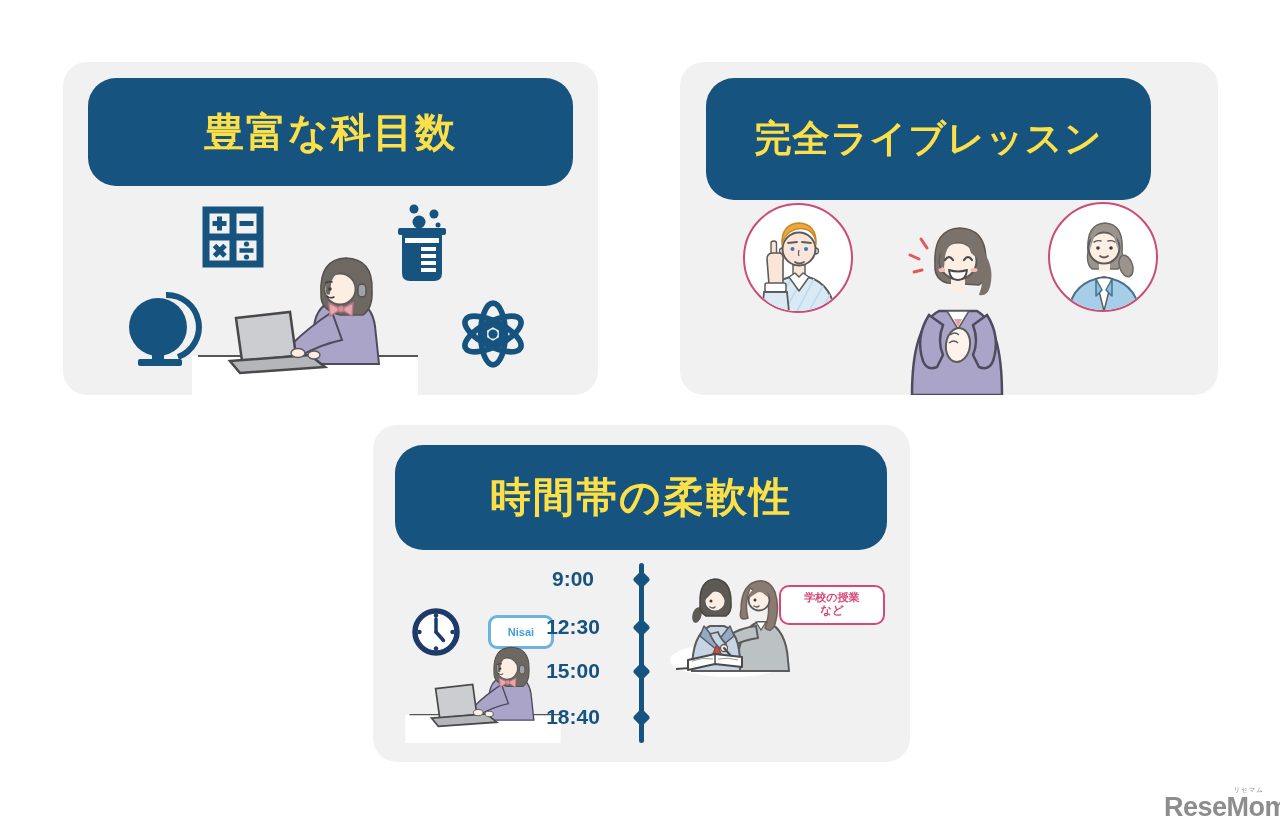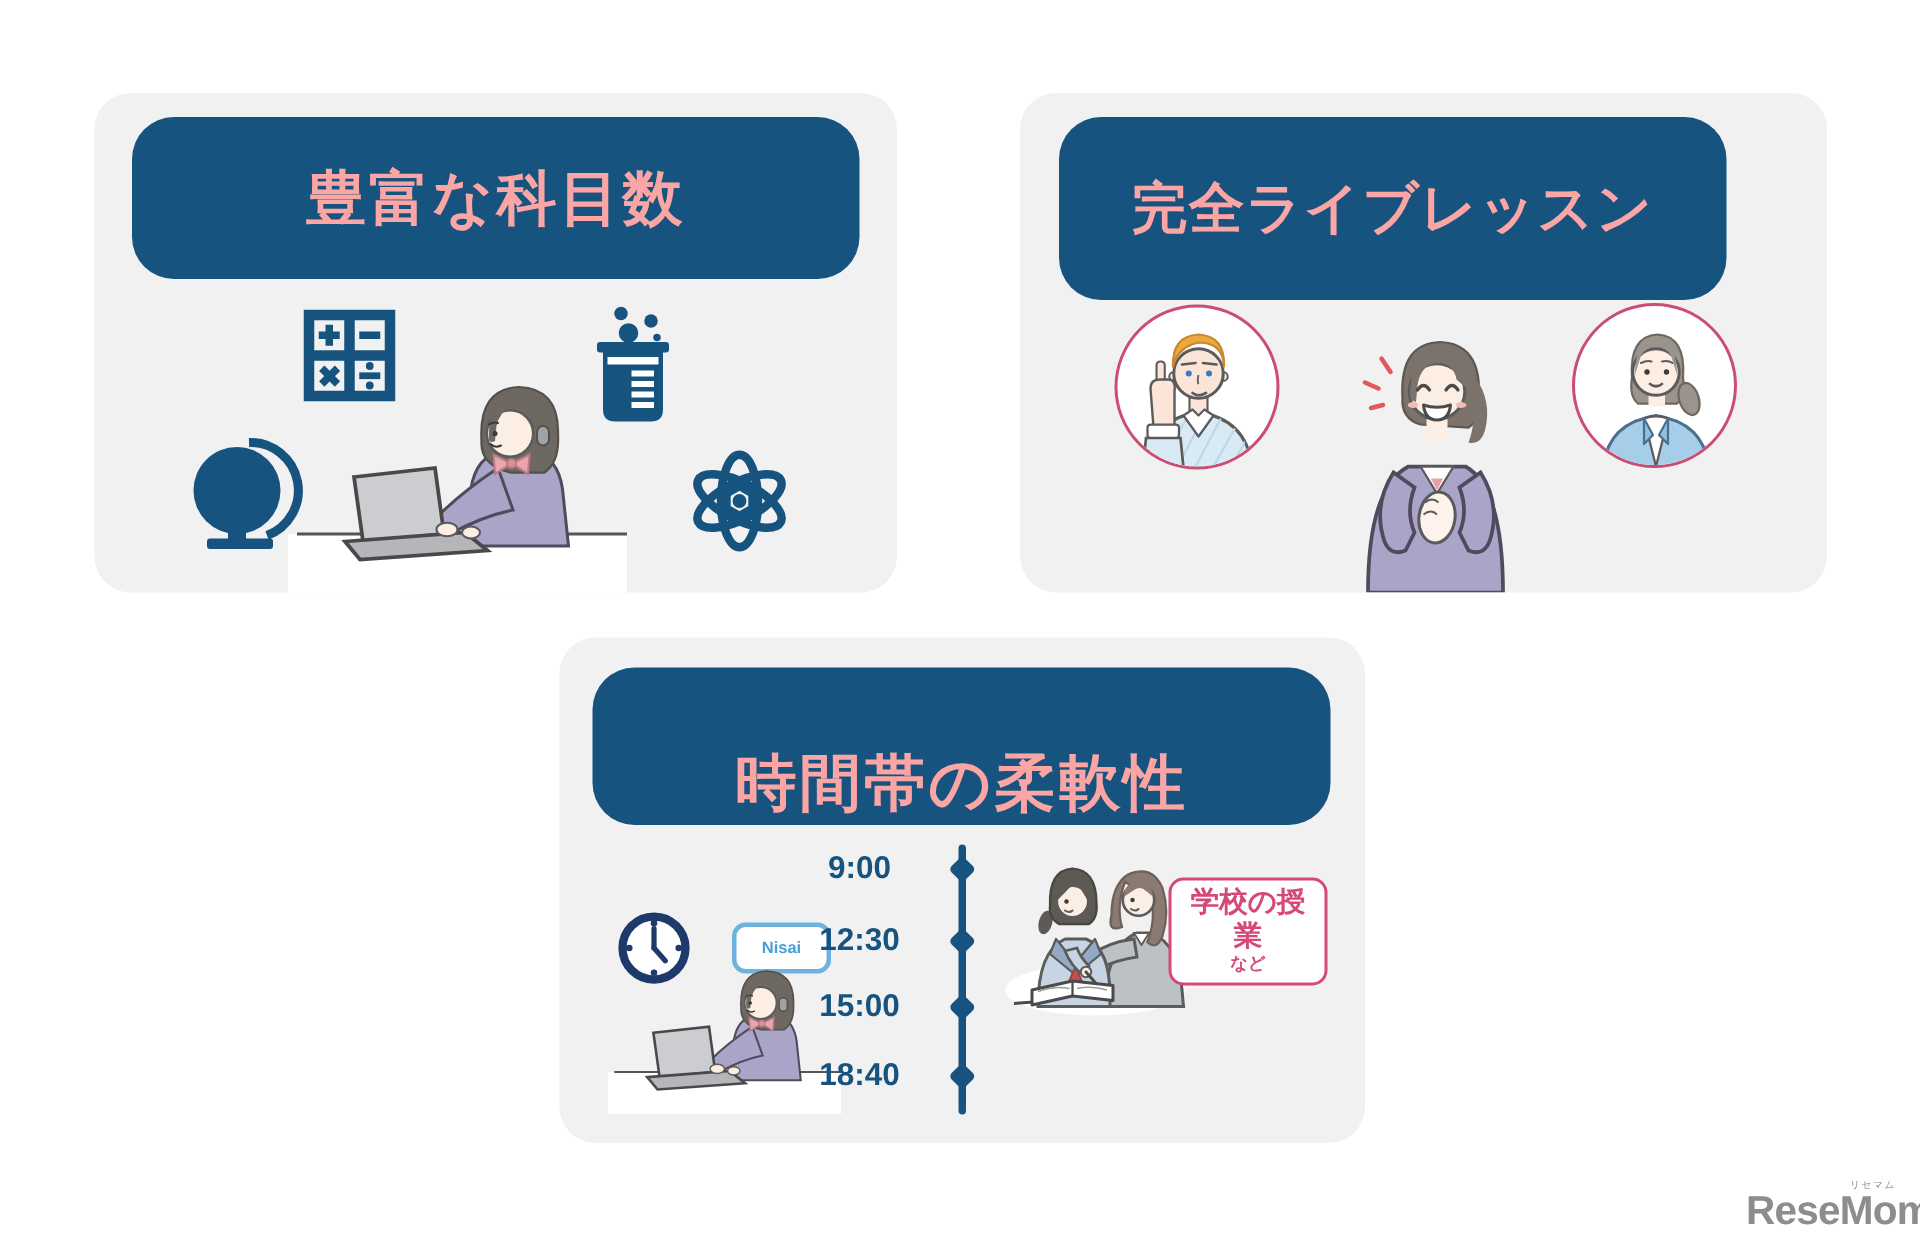--- a/index.html
+++ b/index.html
@@ -7,42 +7,42 @@
   body { font-family:"Liberation Sans","DejaVu Sans",sans-serif; }
   .canvas { position:relative; width:1280px; height:832px; background:#ffffff; overflow:hidden; }
 
   .panel { position:absolute; background:#f1f1f2; border-radius:24px; overflow:hidden; }
   #panel-subjects { left:63px;  top:62px;  width:535px; height:333px; }
   #panel-live     { left:680px; top:62px;  width:538px; height:333px; }
   #panel-schedule { left:373px; top:425px; width:537px; height:337px; }
 
   .panel-header { position:absolute; background:#16537e; border-radius:28px;
                   display:flex; flex-direction:column; align-items:center; justify-content:center;
-                  color:#fca5a5; font-weight:bold; text-align:center; }
+                  color:#fde047; font-weight:bold; text-align:center; }
   #panel-subjects .panel-header { left:25px; top:16px; width:485px; height:108px; font-size:40px; letter-spacing:2px; }
   #panel-live .panel-header     { left:26px; top:16px; width:445px; height:122px; font-size:37px; letter-spacing:1px; line-height:1.32; }
-  #panel-schedule .panel-header { left:22px; top:20px; width:492px; height:105px; font-size:41px; letter-spacing:2px;justify-content:flex-end; }
+  #panel-schedule .panel-header { left:22px; top:20px; width:492px; height:105px; font-size:41px; letter-spacing:2px; }
 
   .abs { position:absolute; }
 
   
   .time-label { position:absolute; width:110px; left:145px; text-align:center;
                 font-size:21px; font-weight:bold; color:#16537e; }
   .tl-line { position:absolute; left:266px; top:138px; width:5px; height:180px;
              background:#16537e; border-radius:3px; }
   .tl-dot  { position:absolute; left:262px; width:13px; height:13px; background:#16537e;
              border-radius:3px; transform:rotate(45deg); }
   .nisai-badge { position:absolute; left:115px; top:190px; width:66px; height:34px;
                  background:#ffffff; border:3px solid #6db3dd; border-radius:9px;
                  display:flex; align-items:center; justify-content:center;
                  color:#45a0d6; font-weight:bold; font-size:11px; }
   .school-note { position:absolute; left:406px; top:160px; width:106px;
                  background:#ffffff; border:2.5px solid #d5497a; border-radius:10px;
                  padding:4px 6px 5px; text-align:center; color:#d5497a; }
-  .school-note .main { display:block; font-size:19px; font-weight:bold; line-height:1.2; }
+  .school-note .main { display:block; font-size:11px; font-weight:bold; line-height:1.2; }
   .school-note .sub  { display:block; font-size:11.5px; font-weight:bold; line-height:1.2; }
 
   
   .avatar-circle { position:absolute; width:110px; height:110px; border-radius:50%;
                    background:#ffffff; border:2.5px solid #cc4d73; overflow:hidden; }
   .avatar-circle svg { position:absolute; left:0; bottom:-1px; }
 
   
   .logo { position:absolute; left:1164px; top:792px; width:110px; color:#8d8d8d; }
   .logo-text { font-size:27px; font-weight:bold; letter-spacing:-0.5px; }

